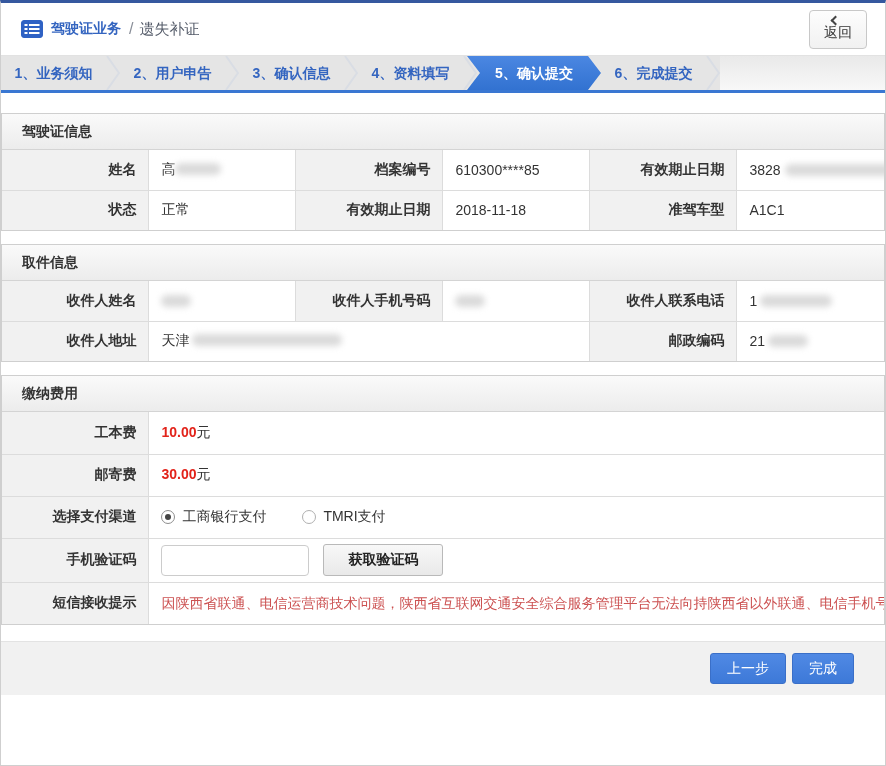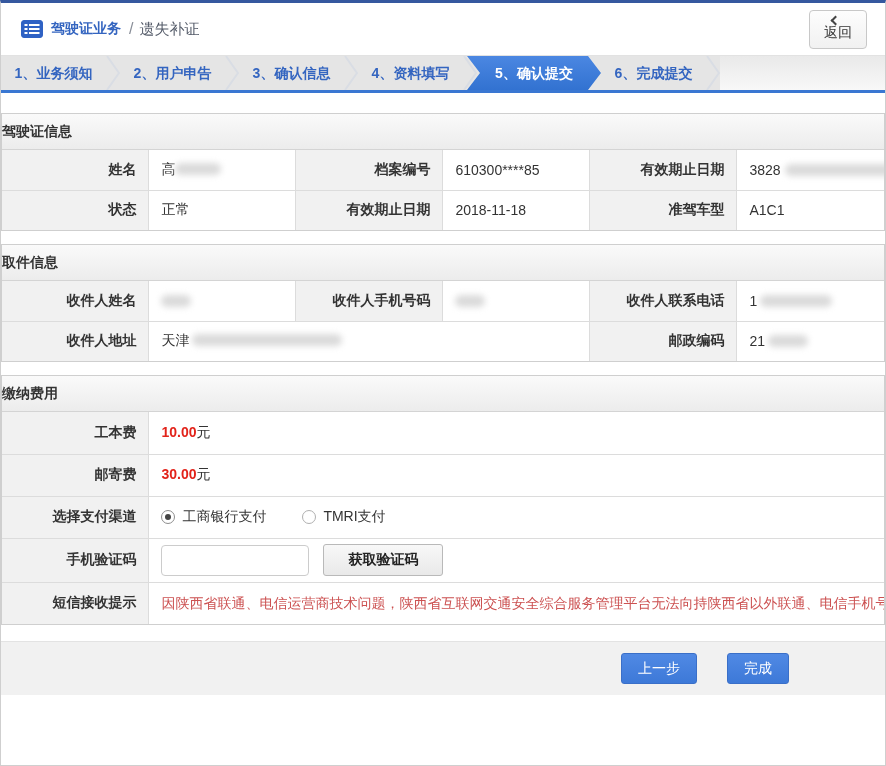--- a/index.html
+++ b/index.html
@@ -72,20 +72,21 @@
   }
 
   
   .section {
     border: 1px solid #cfcfcf;
     margin: 13px 0 0 0;
   }
   .section.first { margin-top: 20px; }
   .section-header {
     height: 36px; line-height: 35px;
+    padding-left: 20px;
     font-size: 14px; font-weight: bold; color: #333;
     background: linear-gradient(#fafafa, #ececec);
     border-bottom: 1px solid #d4d4d4;
   }
   table.grid { width: 100%; border-collapse: collapse; table-layout: fixed; }
   table.grid td {
     height: 40px;
     border: 1px solid #dcdcdc;
     font-size: 14px;
     padding: 0 12px;
@@ -148,21 +149,21 @@
 
   td.tip-cell { white-space: normal; padding: 9px 26px 9px 12px; height: auto; }
   .tip-text { color: #cc5151; font-size: 14px; line-height: 26px; }
 
   
   .footer {
     margin-top: 16px; height: 54px;
     background: #f1f1f1;
     border-top: 1px solid #e3e3e3;
     display: flex; align-items: center; justify-content: flex-end;
-    padding-right: 96px; gap: 30px;
+    padding-right: 31px; gap: 6px;
   }
   .btn-primary {
     height: 31px; padding: 0 16px;
     background: linear-gradient(#5089e4, #3d79d8);
     border: 1px solid #3a6fc8; border-radius: 3px;
     color: #fff; font-size: 14px; cursor: pointer;
     font-family: "Liberation Sans", "DejaVu Sans", sans-serif;
   }
 </style>
 </head>

